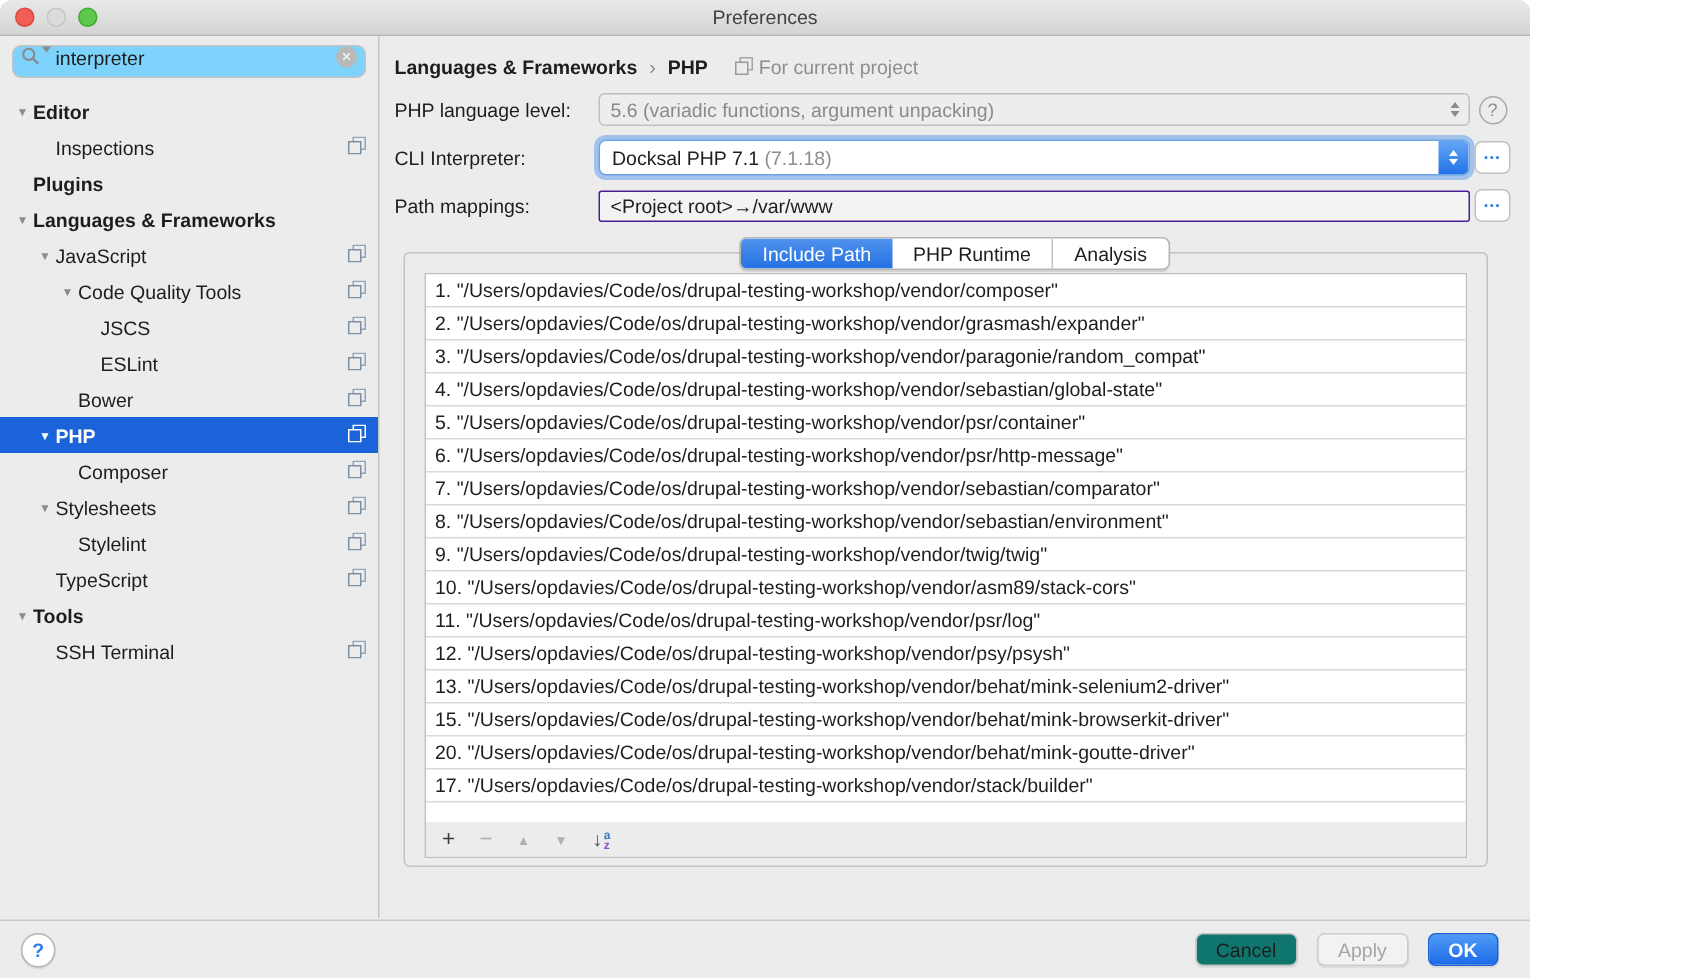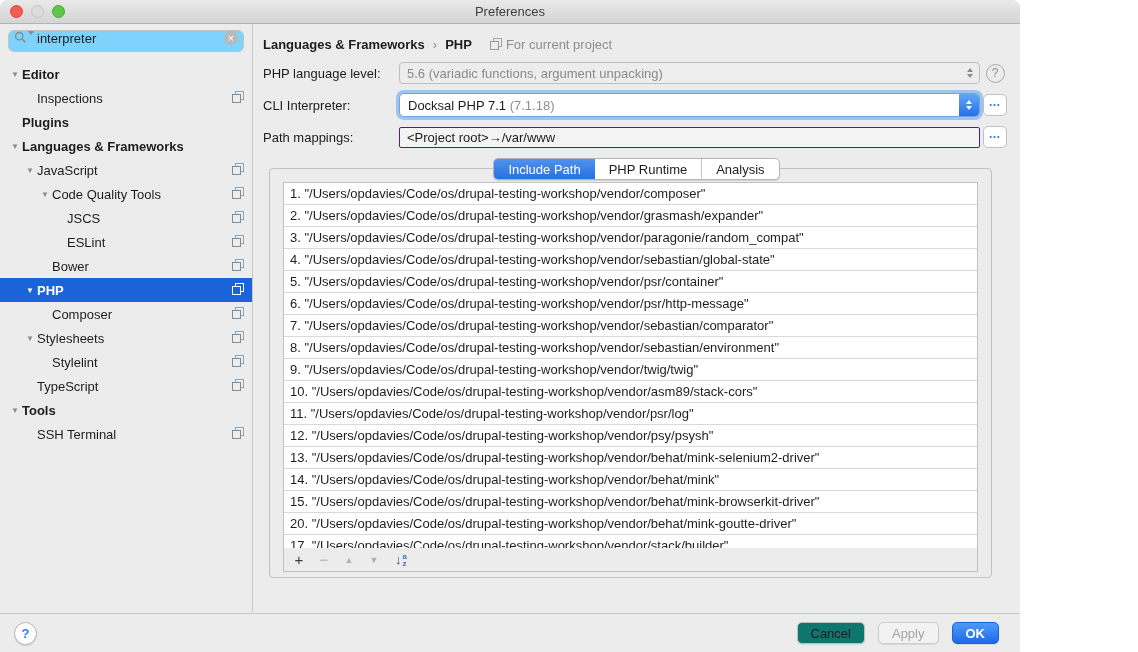--- a/index.html
+++ b/index.html
@@ -403,21 +403,20 @@
               <div class="path-row">4. "/Users/opdavies/Code/os/drupal-testing-workshop/vendor/sebastian/global-state"</div>
               <div class="path-row">5. "/Users/opdavies/Code/os/drupal-testing-workshop/vendor/psr/container"</div>
               <div class="path-row">6. "/Users/opdavies/Code/os/drupal-testing-workshop/vendor/psr/http-message"</div>
               <div class="path-row">7. "/Users/opdavies/Code/os/drupal-testing-workshop/vendor/sebastian/comparator"</div>
               <div class="path-row">8. "/Users/opdavies/Code/os/drupal-testing-workshop/vendor/sebastian/environment"</div>
               <div class="path-row">9. "/Users/opdavies/Code/os/drupal-testing-workshop/vendor/twig/twig"</div>
               <div class="path-row">10. "/Users/opdavies/Code/os/drupal-testing-workshop/vendor/asm89/stack-cors"</div>
               <div class="path-row">11. "/Users/opdavies/Code/os/drupal-testing-workshop/vendor/psr/log"</div>
               <div class="path-row">12. "/Users/opdavies/Code/os/drupal-testing-workshop/vendor/psy/psysh"</div>
               <div class="path-row">13. "/Users/opdavies/Code/os/drupal-testing-workshop/vendor/behat/mink-selenium2-driver"</div>
-              <div class="path-row">14. "/Users/opdavies/Code/os/drupal-testing-workshop/vendor/behat/mink"</div>
               <div class="path-row">15. "/Users/opdavies/Code/os/drupal-testing-workshop/vendor/behat/mink-browserkit-driver"</div>
               <div class="path-row">20. "/Users/opdavies/Code/os/drupal-testing-workshop/vendor/behat/mink-goutte-driver"</div>
               <div class="path-row">17. "/Users/opdavies/Code/os/drupal-testing-workshop/vendor/stack/builder"</div>
             </div>
           <div class="list-toolbar">
             <span class="tb-btn">+</span>
             <span class="tb-btn disabled">−</span>
             <span class="tb-btn tb-tri disabled">▲</span>
             <span class="tb-btn tb-tri disabled">▼</span>
             <span class="sort-btn">

